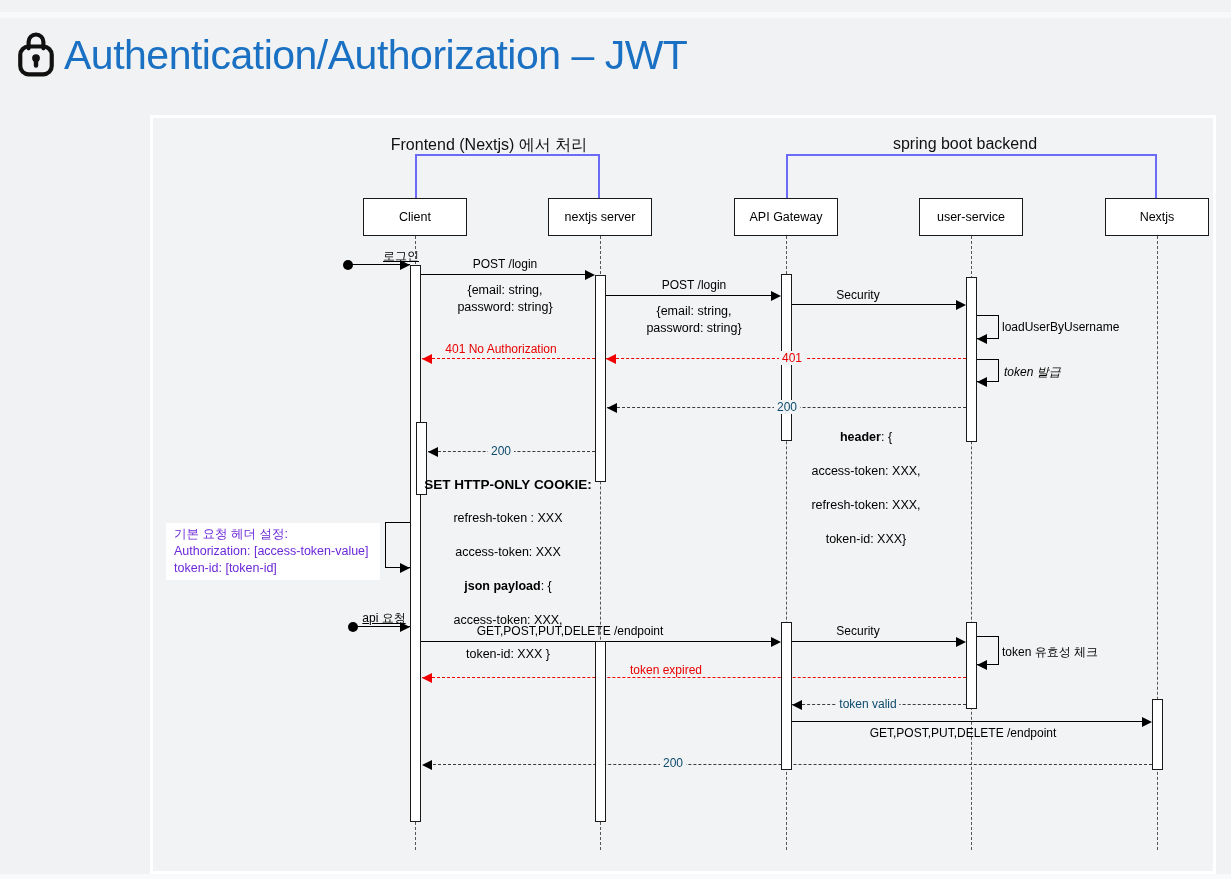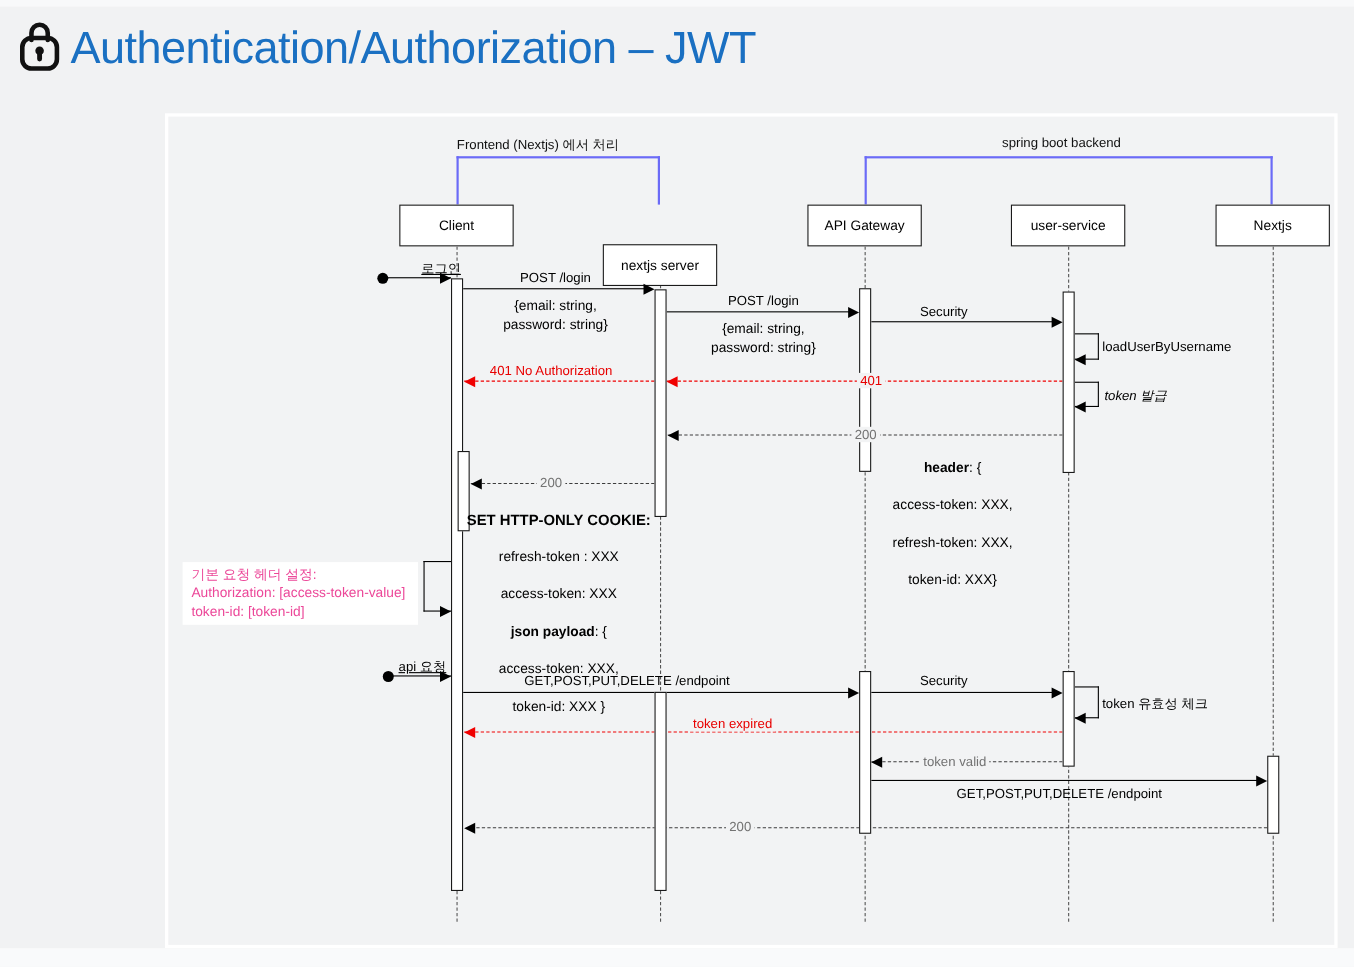--- a/index.html
+++ b/index.html
@@ -1,29 +1,29 @@
 <!DOCTYPE html>
 <html><head>
 <meta charset="utf-8">
 <style>
   * { box-sizing: border-box; margin: 0; padding: 0; }
   html,body { width:1231px; height:879px; }
   body { font-family: "Liberation Sans", sans-serif; background:#f1f2f3; position:relative; overflow:hidden; }
-  .stage { position:absolute; left:0; top:0; width:1231px; height:864px; }
+  .stage { position:absolute; left:0; top:12px; width:1231px; height:864px; }
   .strip-top { position:absolute; left:0; top:0; width:100%; height:6px; background:#f8f9fa; }
   .strip-bottom { position:absolute; left:0; top:862px; width:100%; height:17px; background:#f9fafb; }
 
   .title-row { position:absolute; left:14px; top:16px; display:flex; align-items:center; gap:6px; }
   .page-title { font-size:41px; letter-spacing:-0.5px; color:#1a70c2; white-space:nowrap; }
 
   .panel { position:absolute; left:150px; top:103px; width:1066px; height:759px;
            background:#f2f3f4; border:3px solid #ffffff; }
 
   .bracket { position:absolute; border:2px solid #6b6bf7; border-bottom:none; }
-  .bracket-label { position:absolute; transform:translateX(-50%); font-size:12px; color:#111; white-space:nowrap; }
+  .bracket-label { position:absolute; transform:translateX(-50%); font-size:16px; color:#111; white-space:nowrap; }
 
   .actor { position:absolute; width:104px; height:38px; background:#fff; border:1px solid #1a1a1a;
            display:flex; align-items:center; justify-content:center; font-size:12.5px; color:#000; z-index:2; }
   .ll { position:absolute; width:0; border-left:1px dashed #555; z-index:0; }
   .act { position:absolute; width:11px; background:#fff; border:1px solid #1a1a1a; z-index:2; }
 
   .hl { position:absolute; height:0; border-top:1.4px solid #000; z-index:1; }
   .dl { position:absolute; height:0; border-top:1.4px dashed #3c3c3c; z-index:1; }
   .rl { position:absolute; height:0; border-top:1.4px dashed #f00000; z-index:1; }
 
@@ -32,26 +32,26 @@
   .ar.l { border-right:10px solid #000; }
   .ar.red.l { border-right-color:#f00000; }
 
   .loop-r { position:absolute; border:1.4px solid #000; border-left:none; z-index:1; }
   .loop-l { position:absolute; border:1.4px solid #000; border-right:none; z-index:1; }
 
   .lb { position:absolute; font-size:12px; color:#000; white-space:nowrap; transform:translateX(-50%); z-index:3; }
   .lb.left { transform:none; }
   .lb.on { background:#f2f3f4; padding:0 3px; }
   .lb.red { color:#e80000; }
-  .lb.blue { color:#737373; }
+  .lb.blue { color:#0c4a6e; }
   .lb.ul { text-decoration:underline; }
 
   .note { position:absolute; font-size:12.5px; line-height:17px; color:#000; text-align:center;
           transform:translateX(-50%); white-space:pre-line; z-index:3; }
-  .wnote { position:absolute; font-size:12.5px; line-height:17px; color:#ec4899; background:#ffffff; z-index:3; }
+  .wnote { position:absolute; font-size:12.5px; line-height:17px; color:#6d28d9; background:#ffffff; z-index:3; }
 
   .dot { position:absolute; width:10px; height:10px; border-radius:50%; background:#000; z-index:3; }
 </style>
 </head>
 <body>
 
 <div class="stage">
   <div class="strip-top"></div>
   <div class="strip-bottom"></div>
 
@@ -74,21 +74,21 @@
   <div class="bracket" style="left:786px;top:142px;width:371px;height:44px;"></div>
   <div class="bracket-label" style="left:965px;top:123px;">spring boot backend</div>
 
   <div class="ll" style="left:415px;top:224px;height:614px;"></div>
   <div class="ll" style="left:600px;top:224px;height:614px;"></div>
   <div class="ll" style="left:786px;top:224px;height:614px;"></div>
   <div class="ll" style="left:971px;top:224px;height:614px;"></div>
   <div class="ll" style="left:1157px;top:224px;height:614px;"></div>
 
   <div class="actor" style="left:363px;top:186px;">Client</div>
-  <div class="actor" style="left:548px;top:186px;margin-top:36px;">nextjs server</div>
+  <div class="actor" style="left:548px;top:186px;">nextjs server</div>
   <div class="actor" style="left:734px;top:186px;">API Gateway</div>
   <div class="actor" style="left:919px;top:186px;">user-service</div>
   <div class="actor" style="left:1105px;top:186px;">Nextjs</div>
 
   <div class="act" style="left:410px;top:253px;height:557px;"></div>
   <div class="act" style="left:416px;top:410px;height:73px;"></div>
   <div class="act" style="left:595px;top:263px;height:207px;"></div>
   <div class="act" style="left:595px;top:629px;height:181px;"></div>
   <div class="act" style="left:781px;top:262px;height:167px;"></div>
   <div class="act" style="left:781px;top:610px;height:148px;"></div>

